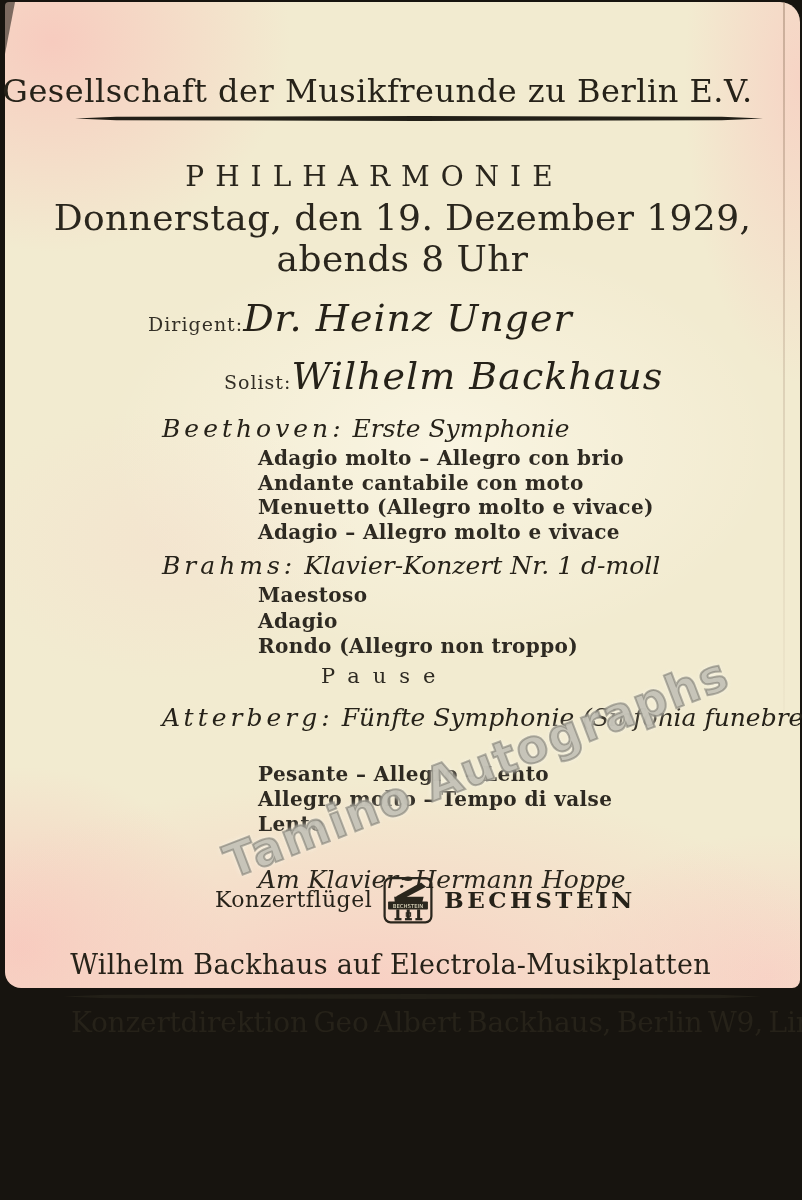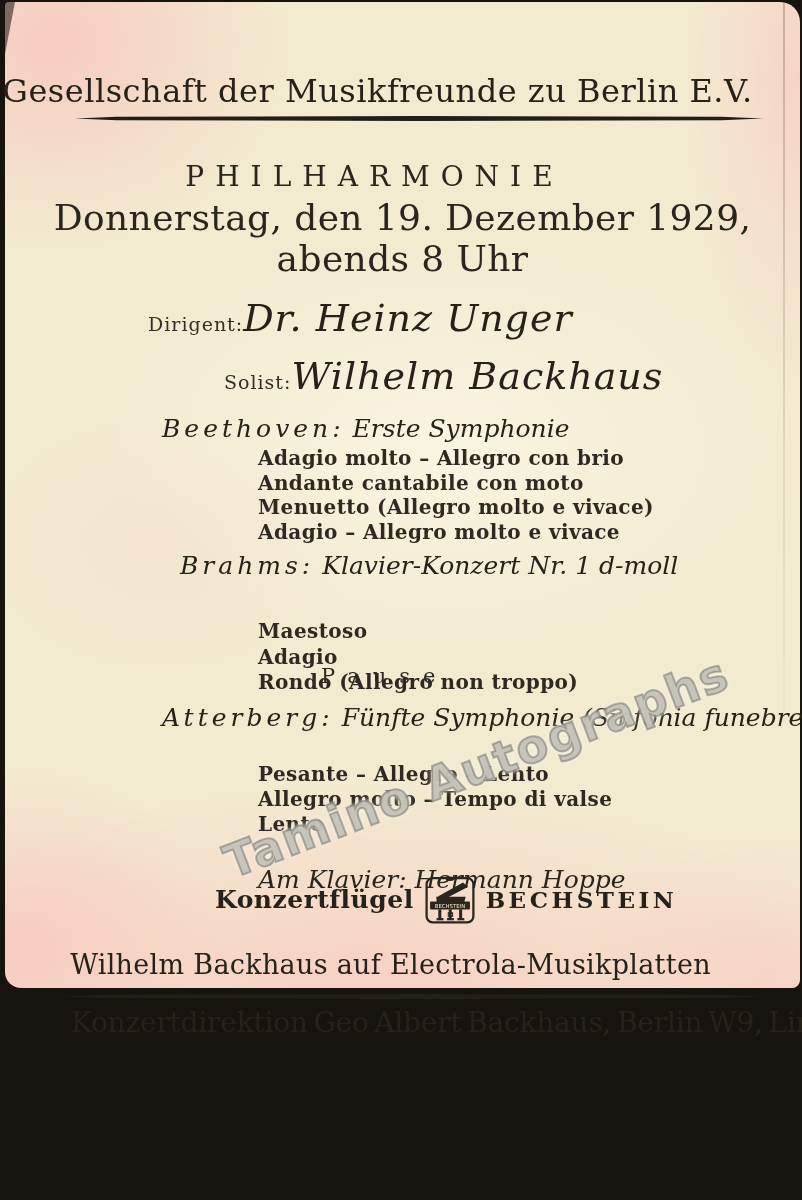--- a/index.html
+++ b/index.html
@@ -38,29 +38,29 @@
   .perf-row{display:flex;align-items:baseline;gap:0;}
   .perf-row .lbl{font-size:19px;letter-spacing:1px;color:#332f26;}
   .perf-row .nm{font-size:38px;font-style:italic;color:#262219;letter-spacing:1px;}
   .row-conductor{top:294px;left:143px;}
   .row-soloist{top:352px;left:183px;margin-left:36px;}
   .sec-head{font-size:25px;font-style:italic;color:#262219;white-space:nowrap;}
   .sec-head .comp{letter-spacing:4px;margin-right:8px;}
   .movs{list-style:none;margin:0;padding:0;font-size:20px;line-height:24.5px;color:#2e2a22;letter-spacing:0.4px;font-weight:bold;}
   .head-beethoven{top:412px;left:157px;text-align:right;}
   .movs-beethoven{top:444px;left:253px;}
-  .head-brahms{top:549px;left:157px;margin-left:18px;}
-  .movs-brahms{top:581px;left:253px;line-height:25.5px;margin-top:36px;}
+  .head-brahms{top:549px;left:157px;}
+  .movs-brahms{top:581px;left:253px;line-height:25.5px;}
   .pause{top:662px;left:316px;font-size:21px;letter-spacing:13px;color:#2e2a22;}
   .head-atterberg{top:701px;left:157px;}
   .premiere{top:734px;left:253px;font-size:21px;font-weight:bold;letter-spacing:0.6px;color:#211d15;}
   .movs-atterberg{top:760px;left:253px;line-height:25px;}
   .pianist{top:835px;left:253px;font-size:25px;font-style:italic;color:#2a261d;margin-top:28px;}
   .piano-row{top:871px;left:210px;display:flex;align-items:center;gap:10px;}
-  .piano-row .kfl{font-size:25px;font-weight:bold;color:#262219;letter-spacing:0.5px;text-align:right;}
+  .piano-row .kfl{font-size:22px;font-weight:normal;color:#262219;letter-spacing:0.5px;text-align:right;}
   .piano-row .brand{font-size:23px;font-weight:bold;letter-spacing:3.5px;color:#262219;}
   .record-line{top:947px;left:-12px;font-size:27px;color:#262219;letter-spacing:0.3px;}
   .rule-2{top:992px;left:58px;width:698px;}
   .management{top:1004px;left:66px;font-size:28px;word-spacing:-3px;letter-spacing:-0.2px;color:#262219;white-space:nowrap;}
   .watermark{
     top:833px;left:231px;
     font-family:"DejaVu Sans","Liberation Sans",sans-serif;
     font-size:46px;font-weight:bold;letter-spacing:2px;white-space:nowrap;
     transform:rotate(-21deg);transform-origin:left bottom;
     color:rgba(148,146,136,0.50);

